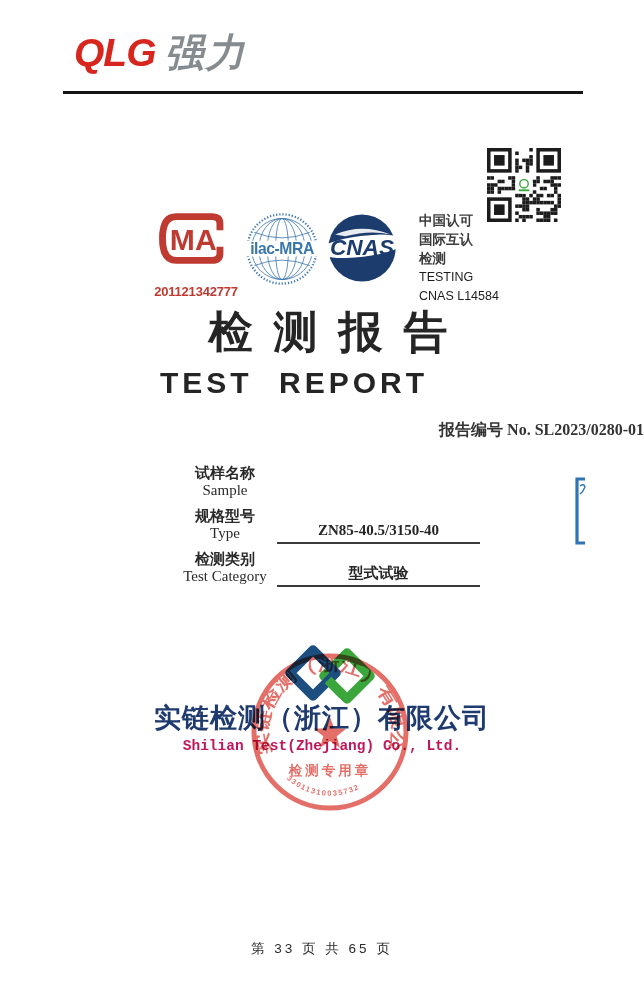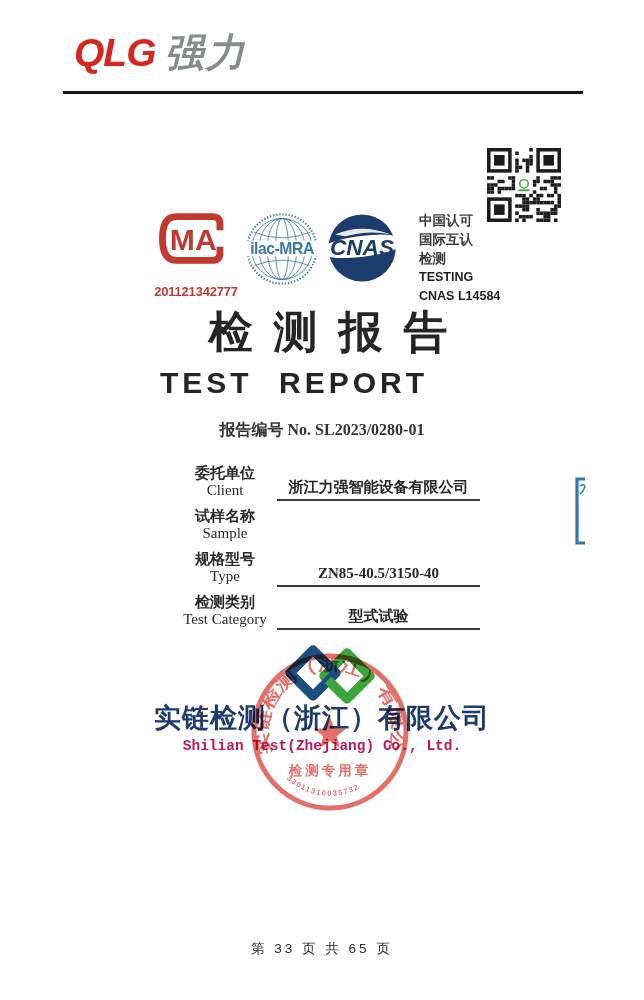--- a/index.html
+++ b/index.html
@@ -16,28 +16,28 @@
   .brand .cn{color:#868b90;margin-left:9px;letter-spacing:2px;margin-top:24px;}
   .rule{left:63px;top:91px;width:520px;height:3px;background:#151515;}
 
   
   .cma-wrap{left:150px;top:211px;width:92px;text-align:center;}
   .cma-num{color:#bf3a30;font-size:13px;font-weight:700;letter-spacing:-0.2px;margin-top:14px;white-space:nowrap;}
   .ilac-wrap{left:245px;top:212px;}
   .cnas-wrap{left:320px;top:209px;}
   .accred{left:419px;top:211px;line-height:19px;}
   .accred .cnl{font-size:13.5px;color:#3c3c3c;font-weight:600;}
-  .accred .enl{font-size:12.5px;color:#1d1d1d;font-weight:700;}
+  .accred .enl{font-size:12.5px;color:#1d1d1d;font-weight:400;}
 
   
   .title-cn{left:0;top:303px;width:644px;text-align:center;font-size:44px;font-weight:800;
     color:#252525;letter-spacing:21px;padding-left:33px;box-sizing:border-box;}
   .title-en{left:0;top:366px;width:588px;text-align:center;font-size:30px;font-weight:800;
     color:#252525;letter-spacing:4px;word-spacing:14px;}
-  .report-no{left:0;top:420px;width:644px;text-align:center;font-size:16px;font-weight:700;color:#333;
+  .report-no{left:0;top:420px;width:644px;text-align:right;font-size:16px;font-weight:700;color:#333;
     font-family:"Liberation Serif","DejaVu Serif",serif;}
 
   
   .form{left:175px;top:459px;width:305px;}
   .form-row{display:flex;align-items:flex-end;height:42px;margin-bottom:1px;}
   .f-label{width:100px;text-align:center;padding-bottom:1px;}
   .f-label .cn{font-size:15px;font-weight:700;color:#2a2a2a;line-height:17px;}
   .f-label .en{font-size:15px;color:#2a2a2a;line-height:19px;font-family:"Liberation Serif","DejaVu Serif",serif;}
   .f-value{flex:1;margin-left:2px;border-bottom:2px solid #3a3a3a;text-align:center;
     font-size:15px;font-weight:700;color:#262626;padding-bottom:3px;line-height:18px;
@@ -236,27 +236,20 @@
     <div class="enl">CNAS  L14584</div>
   </div>
 
   <div class="abs title-cn">检测报告</div>
   <div class="abs title-en">TEST  REPORT</div>
   <div class="abs report-no">报告编号 No. SL2023/0280-01</div>
 
   <div class="abs form">
     <div class="form-row">
       <div class="f-label">
-        <div class="cn">委托单位</div>
-        <div class="en">Client</div>
-      </div>
-      <div class="f-value">浙江力强智能设备有限公司</div>
-    </div>
-    <div class="form-row">
-      <div class="f-label">
         <div class="cn">试样名称</div>
         <div class="en">Sample</div>
       </div>
     </div>
     <div class="form-row">
       <div class="f-label">
         <div class="cn">规格型号</div>
         <div class="en">Type</div>
       </div>
       <div class="f-value">ZN85-40.5/3150-40</div>

